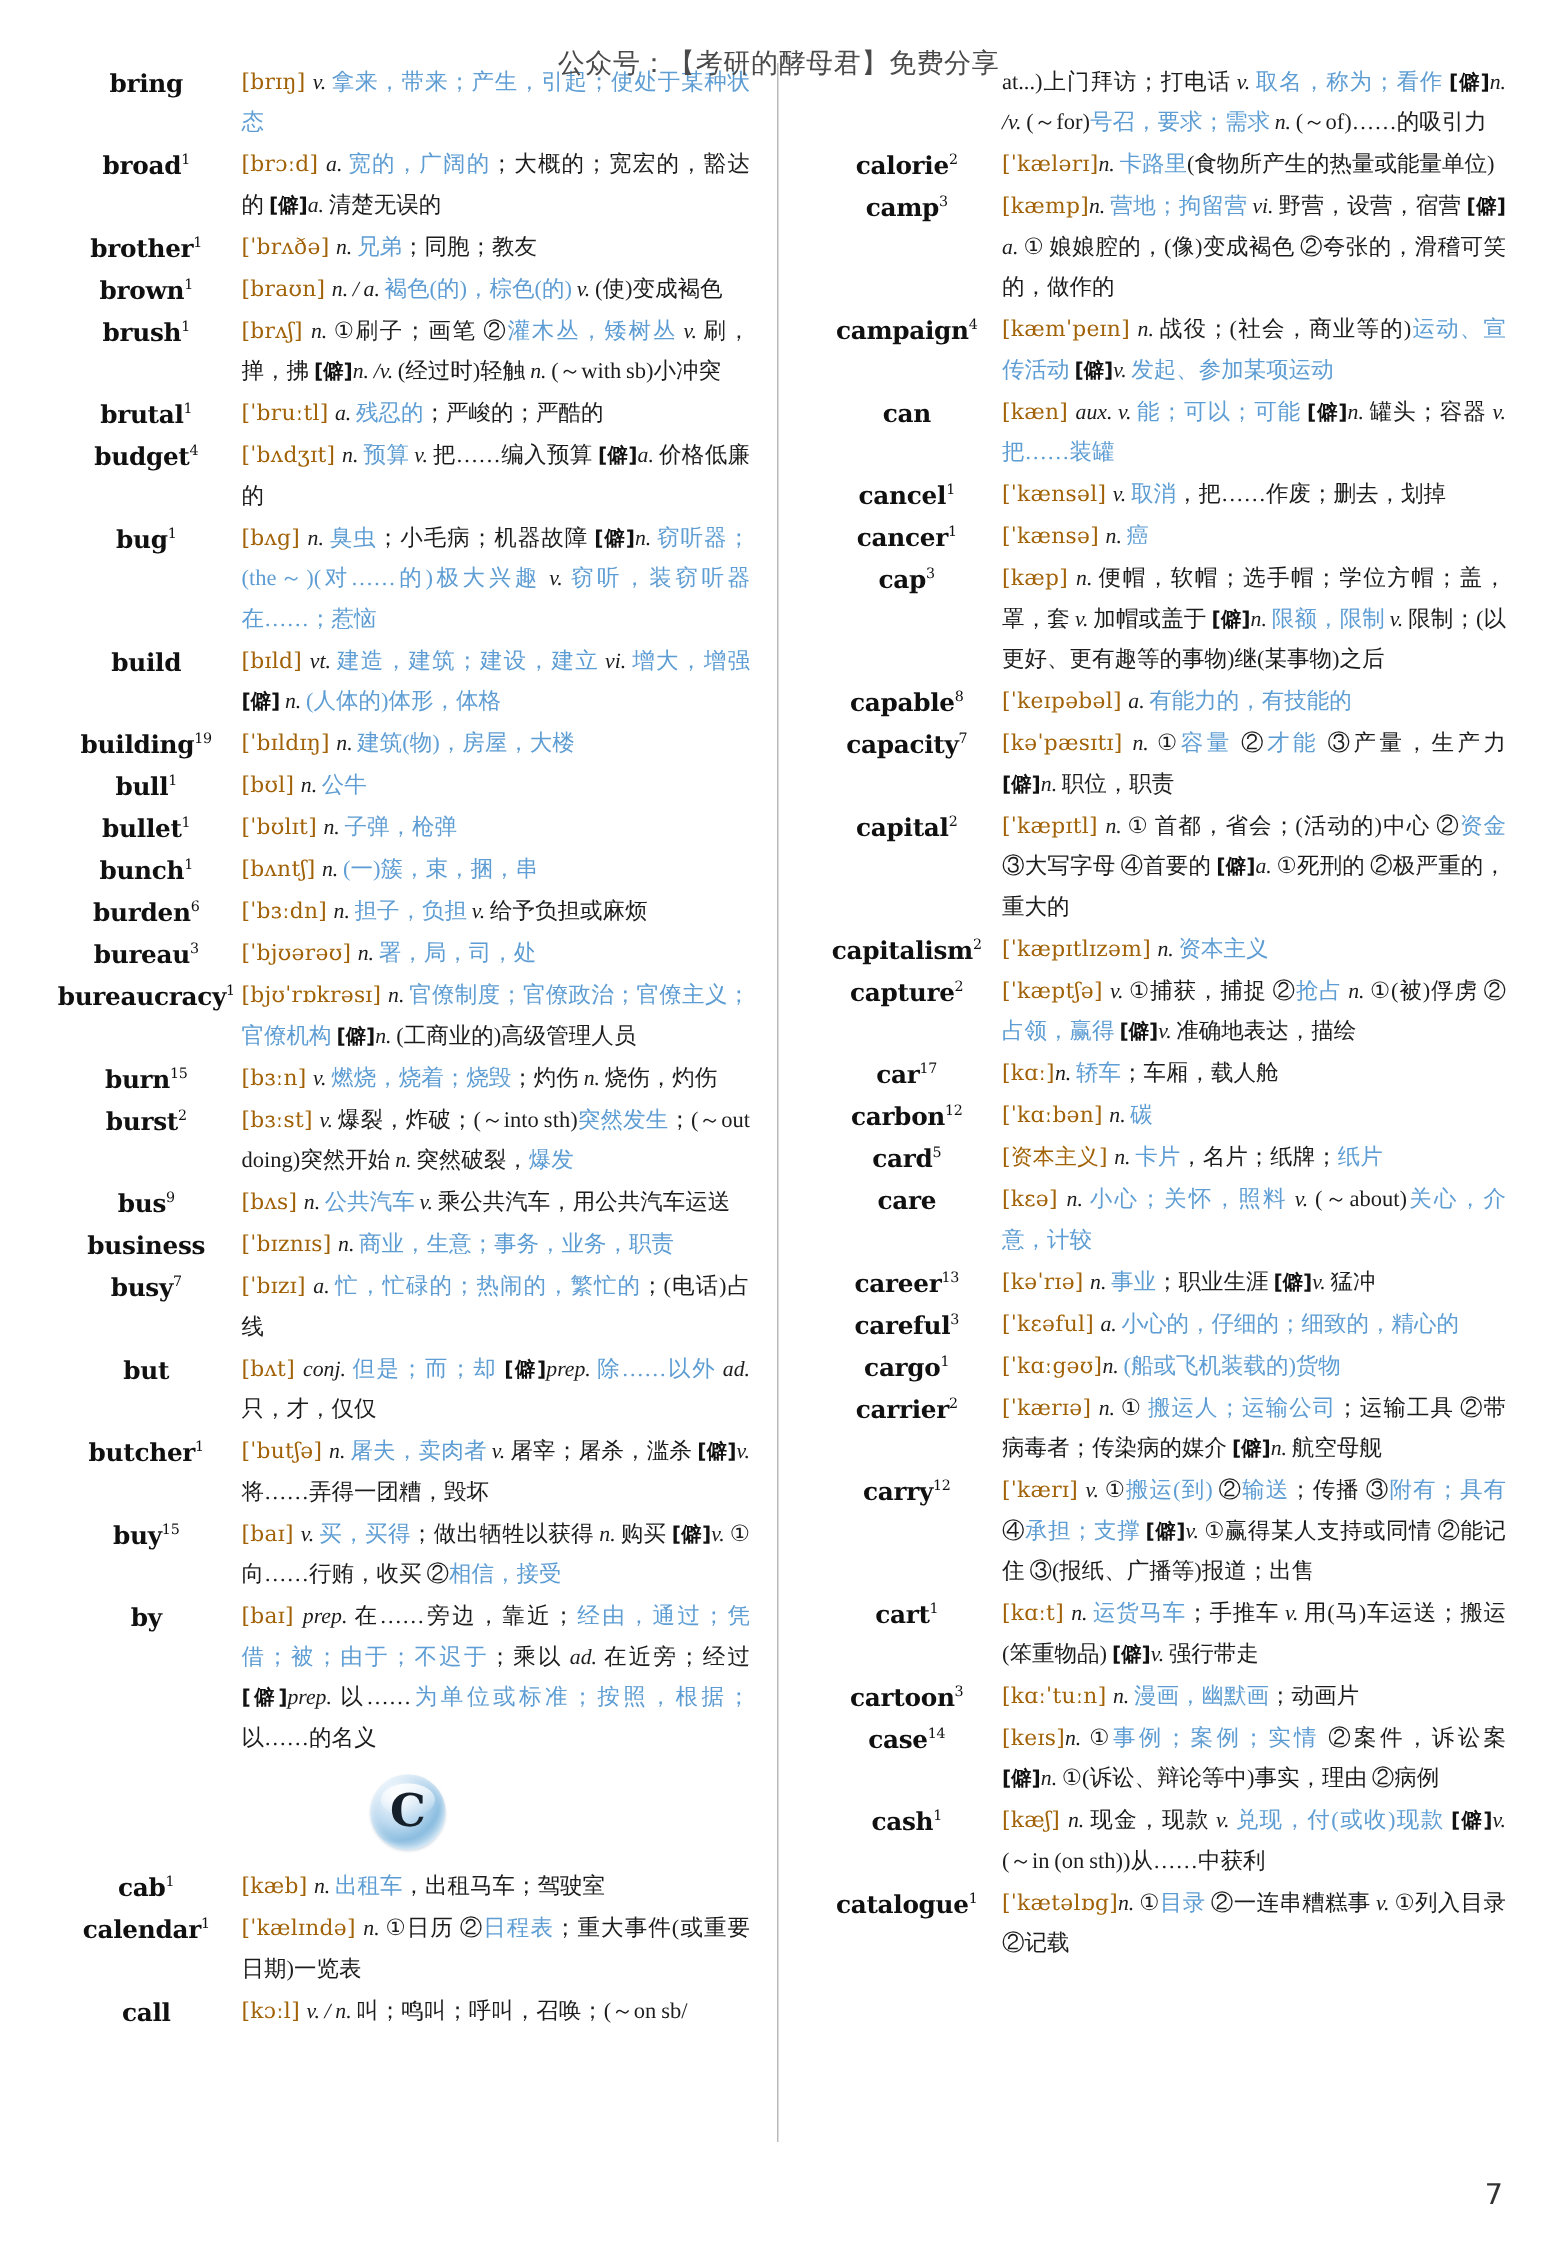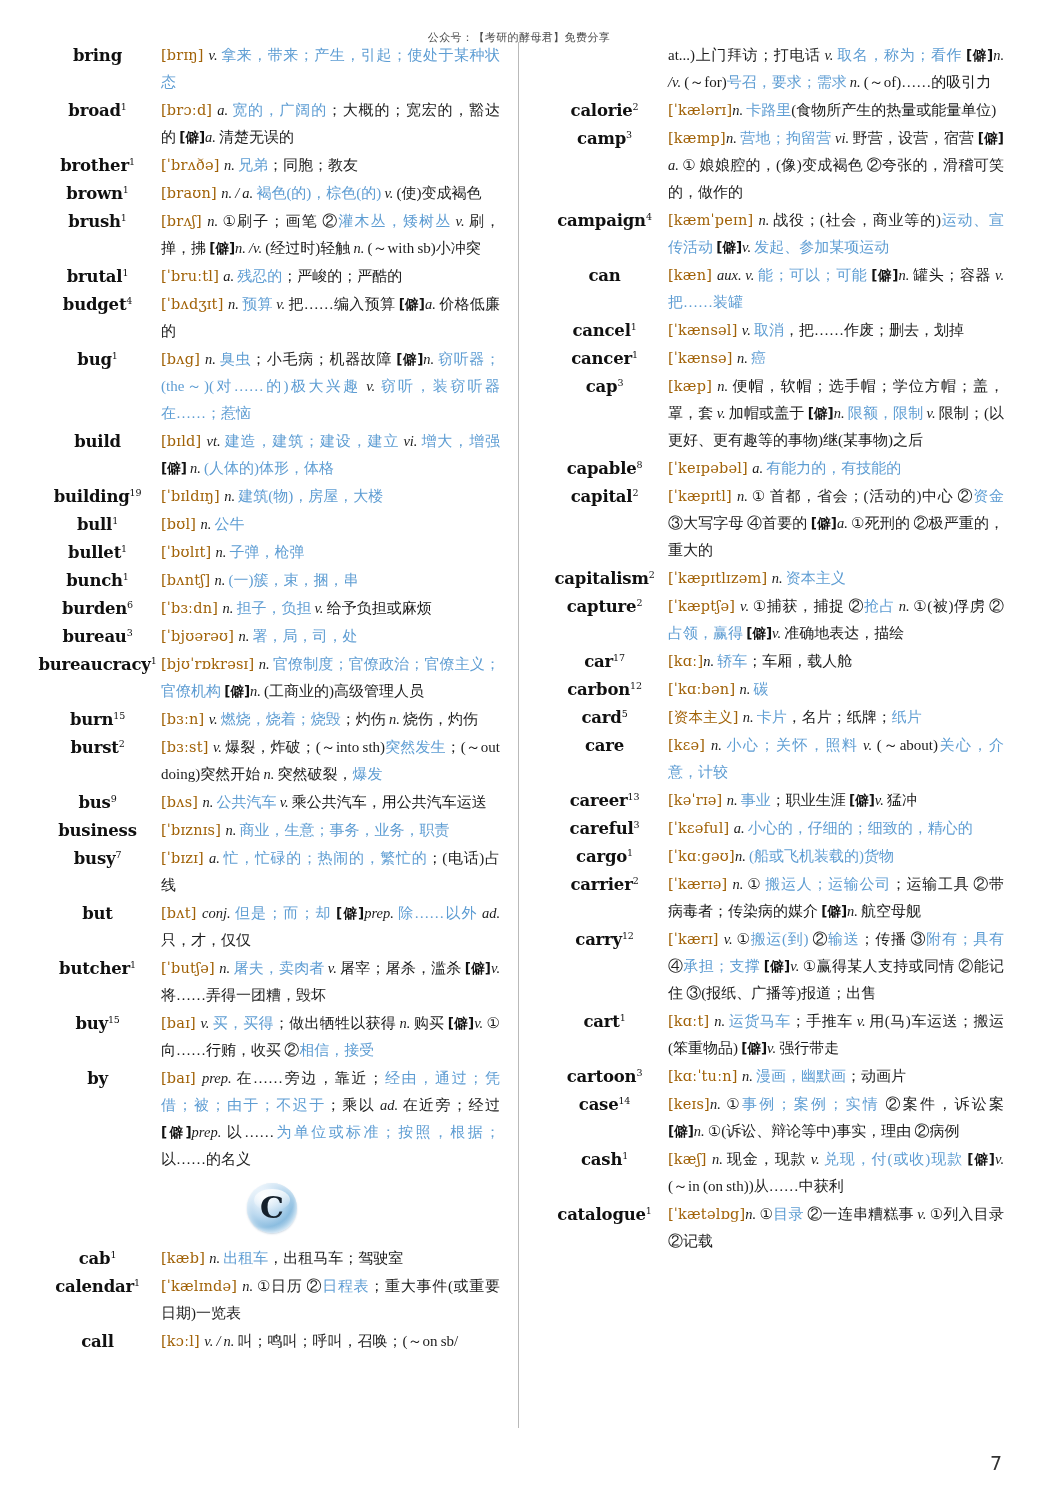--- a/index.html
+++ b/index.html
@@ -25,21 +25,21 @@
   }
 
   
   .watermark {
     position: absolute;
     top: 30px;
     left: 0;
     width: 1038px;
     text-align: center;
     font-family: "DejaVu Sans", "Liberation Sans", sans-serif;
-    font-size: 11px;
+    font-size: 18px;
     color: #4a4a4a;
     letter-spacing: 0.4px;
     z-index: 5;
     white-space: nowrap;
   }
 
   .columns {
     display: flex;
     width: 970px;
     margin: 0 auto;
@@ -330,20 +330,24 @@
           </div>
           <div class="entry">
             <div class="headword">cap<span class="sup">3</span></div>
             <div class="defn"><span class="ipa">[kæp] </span><span class="pos">n. </span><span class="cn">便帽，软帽；选手帽；学位方帽；盖，罩，套 </span><span class="pos">v. </span><span class="cn">加帽或盖于 </span><span class="bian">[僻]</span><span class="pos">n. </span><span class="hl">限额，限制</span><span class="pos"> v. </span><span class="cn">限制；(以更好、更有趣等的事物)继(某事物)之后</span></div>
           </div>
           <div class="entry">
             <div class="headword">capable<span class="sup">8</span></div>
             <div class="defn"><span class="ipa">[ˈkeɪpəbəl] </span><span class="pos">a. </span><span class="hl">有能力的，有技能的</span></div>
           </div>
           <div class="entry">
+            <div class="headword">capacity<span class="sup">7</span></div>
+            <div class="defn"><span class="ipa">[kəˈpæsɪtɪ] </span><span class="pos">n. </span><span class="cn">①</span><span class="hl">容量</span><span class="cn"> ②</span><span class="hl">才能</span><span class="cn"> ③产量，生产力 </span><span class="bian">[僻]</span><span class="pos">n. </span><span class="cn">职位，职责</span></div>
+          </div>
+          <div class="entry">
             <div class="headword">capital<span class="sup">2</span></div>
             <div class="defn"><span class="ipa">[ˈkæpɪtl] </span><span class="pos">n. </span><span class="cn">① 首都，省会；(活动的)中心 ②</span><span class="hl">资金</span><span class="cn"> ③大写字母 ④首要的 </span><span class="bian">[僻]</span><span class="pos">a. </span><span class="cn">①死刑的 ②极严重的，重大的</span></div>
           </div>
           <div class="entry">
             <div class="headword">capitalism<span class="sup">2</span></div>
             <div class="defn"><span class="ipa">[ˈkæpɪtlɪzəm] </span><span class="pos">n. </span><span class="hl">资本主义</span></div>
           </div>
           <div class="entry">
             <div class="headword">capture<span class="sup">2</span></div>
             <div class="defn"><span class="ipa">[ˈkæptʃə] </span><span class="pos">v. </span><span class="cn">①捕获，捕捉 ②</span><span class="hl">抢占</span><span class="pos"> n. </span><span class="cn">①(被)俘虏 ②</span><span class="hl">占领，赢得</span><span class="cn"> </span><span class="bian">[僻]</span><span class="pos">v. </span><span class="cn">准确地表达，描绘</span></div>

